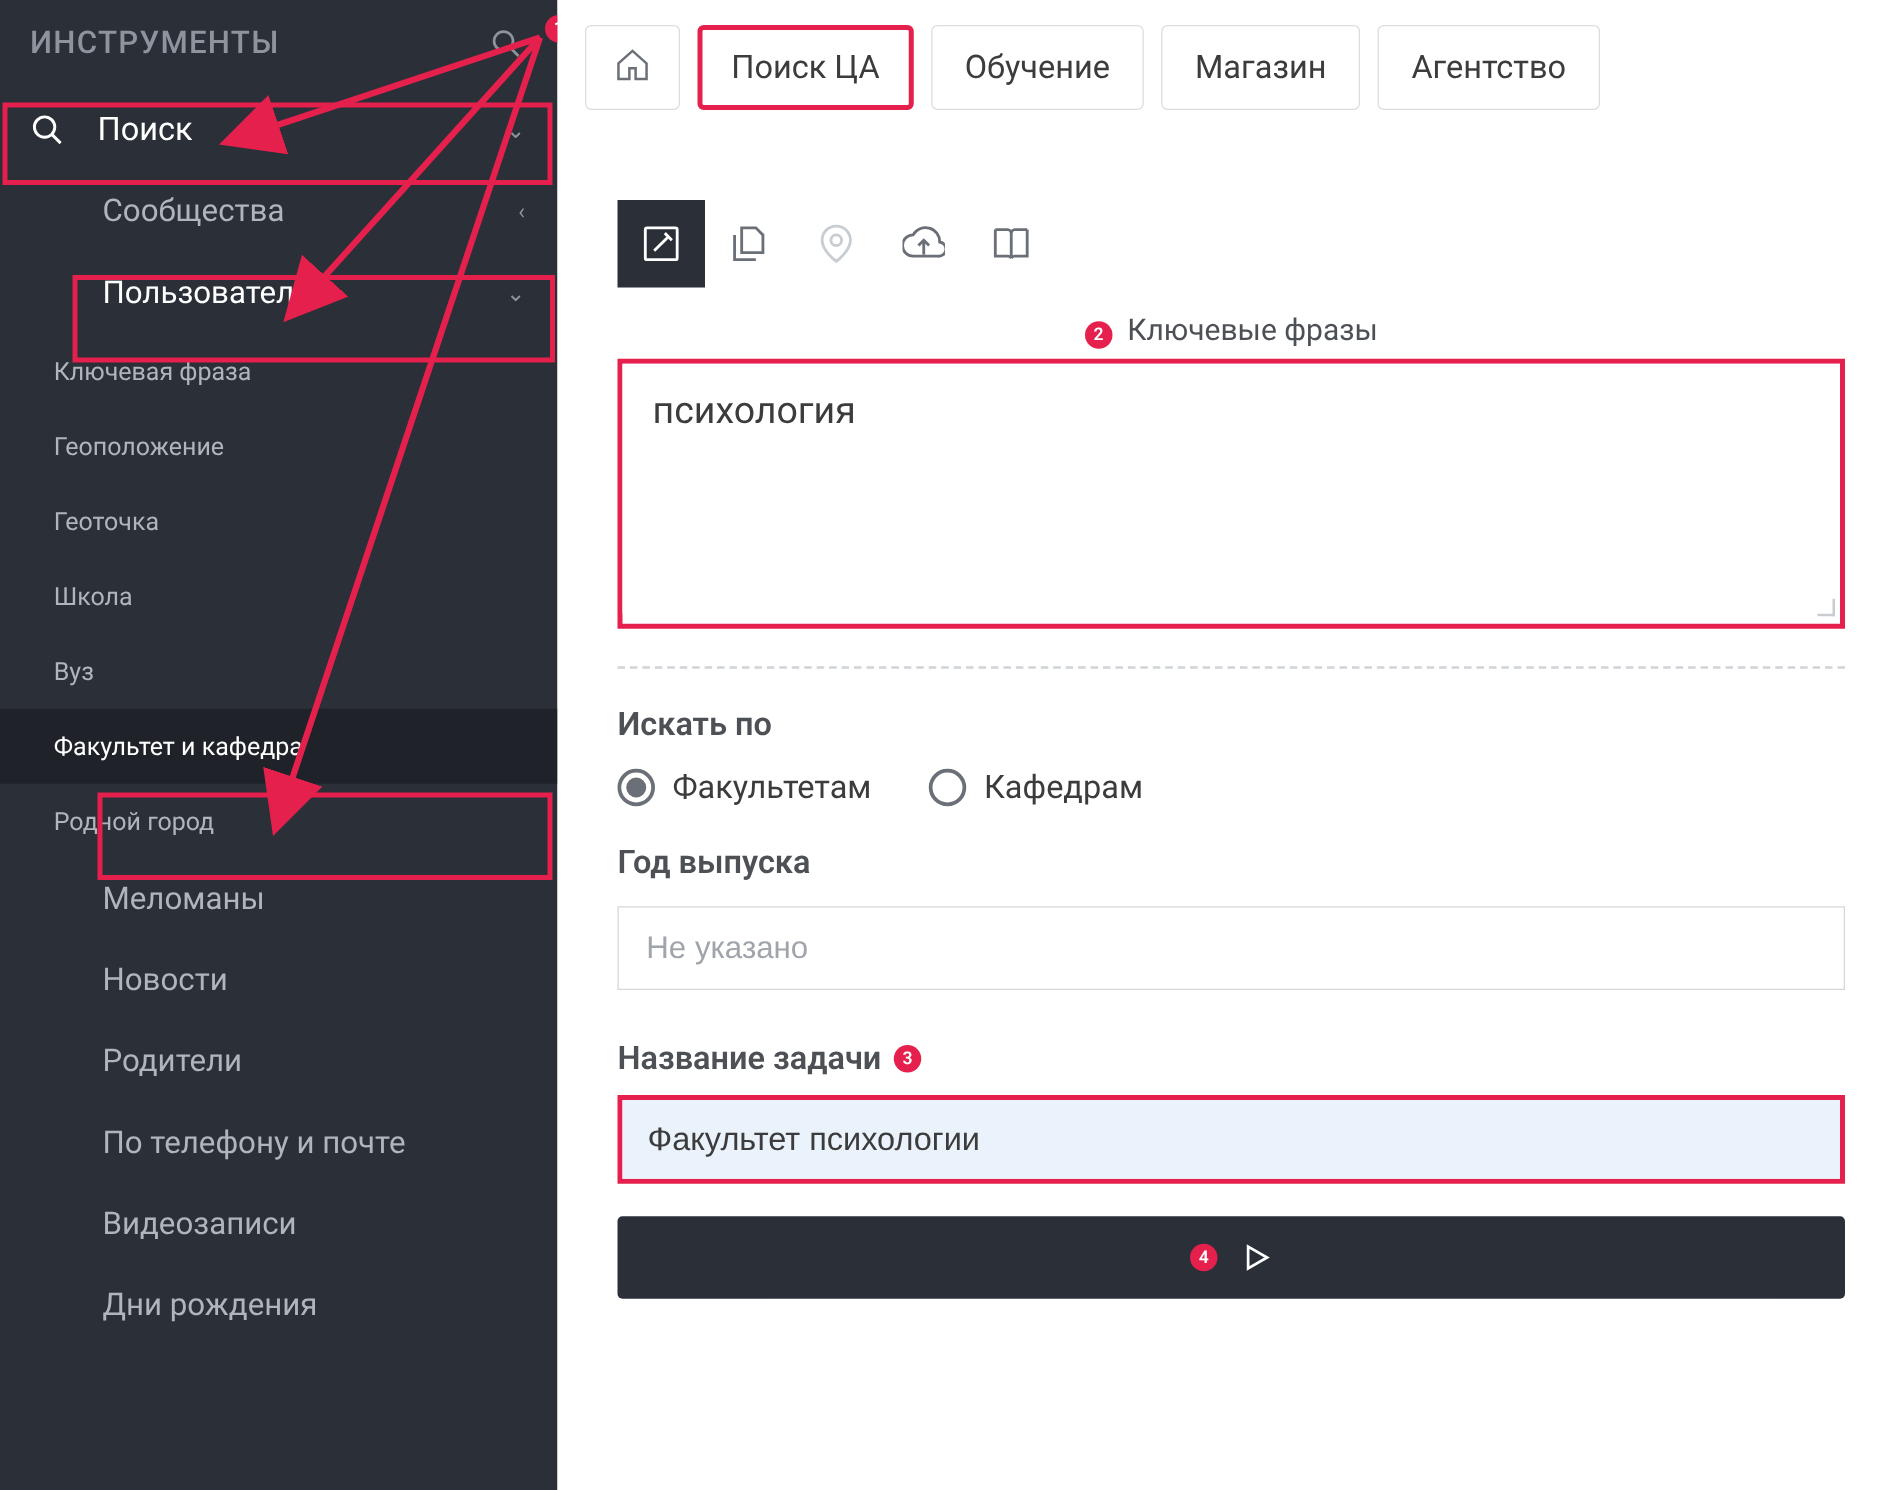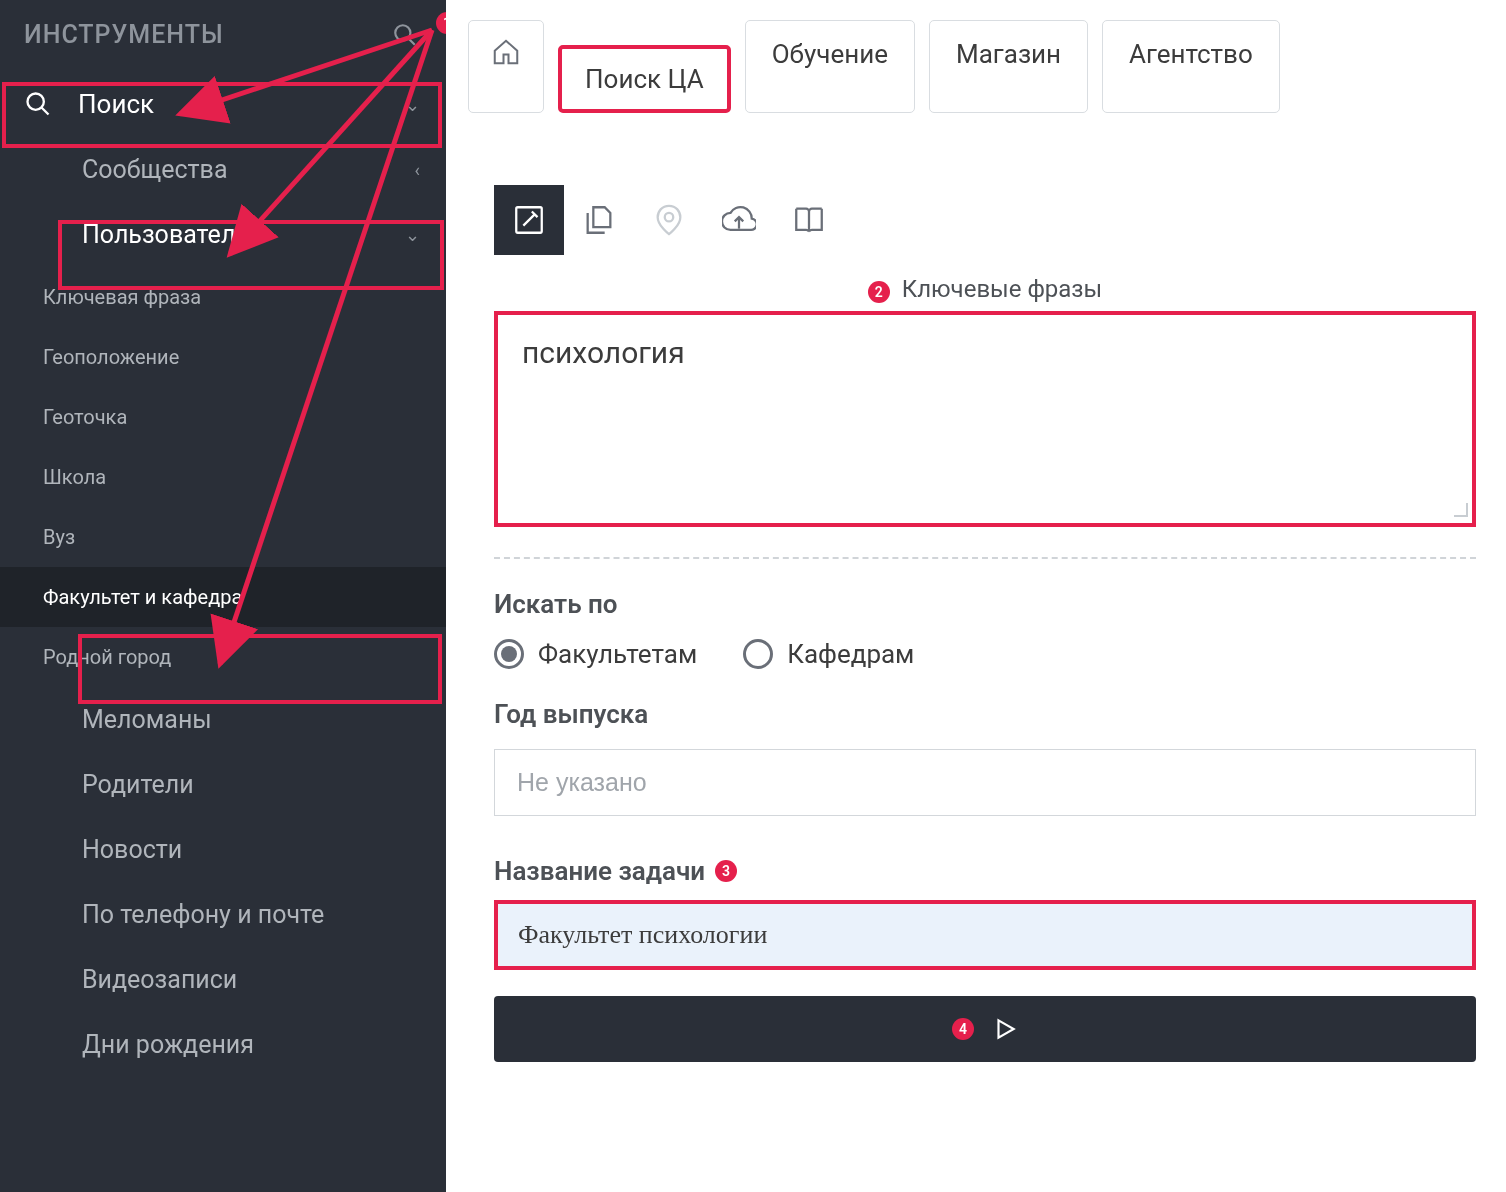--- a/index.html
+++ b/index.html
@@ -17,21 +17,21 @@
 .nav-item.active { background: #1f2329; color: #fff; }
 .nav-item .chev { position: absolute; right: 26px; color: #8e949c; font-size: 18px; }
 .nav-item .search-ico { margin-right: 26px; }
 
 .highlight-box { position: absolute; border: 4px solid #e5204c; pointer-events: none; }
 
 .main { position: absolute; left: 446px; top: 0; right: 0; height: 1192px; background: #fff; }
 .tabs { display: flex; gap: 14px; padding: 20px 22px 22px 22px; }
 .tab { border: 1px solid #d9dde1; border-radius: 5px; padding: 18px 26px; font-size: 26px; color: #3c3c3c; cursor: pointer; background: #fff; }
 .tab.home { padding: 16px 22px; }
-.tab.active { border: 4px solid #e5204c; padding: 15px 23px; margin-top: 25px; }
+.tab.active { border: 4px solid #e5204c; padding: 15px 23px; }
 
 .toolbar { display: flex; gap: 0; padding: 0 0 0 48px; margin-top: 50px; }
 .tool { width: 70px; height: 70px; display: flex; align-items: center; justify-content: center; cursor: pointer; color: #6a6f78; }
 .tool.active { background: #2a2f38; color: #fff; }
 
 .panel { margin: 0 30px 0 48px; background: #fff; }
 .kw-label-row { text-align: center; padding: 20px 0 8px; font-size: 24px; color: #4d5156; }
 .kw-box { border: 4px solid #e5204c; padding: 0; margin-bottom: 30px; }
 .kw-text { width: 100%; height: 200px; border: none; padding: 20px 24px; font-size: 30px; color: #3c3c3c; resize: none; font-family: inherit; outline: none; }
 .kw-resize { text-align: right; padding: 0 4px 4px 0; height: 0; position: relative; }
@@ -43,21 +43,21 @@
 .radio-row { display: flex; gap: 46px; margin-bottom: 30px; }
 .radio { display: flex; align-items: center; gap: 14px; font-size: 26px; color: #3c3c3c; cursor: pointer; }
 .radio-circle { width: 30px; height: 30px; border: 3px solid #6a6f78; border-radius: 50%; display: flex; align-items: center; justify-content: center; }
 .radio-circle.checked::after { content: ""; width: 16px; height: 16px; background: #6a6f78; border-radius: 50%; }
 
 .year-input { width: 100%; border: 1px solid #d3d7db; border-radius: 0; padding: 18px 22px; font-size: 25px; color: #3c3c3c; margin-bottom: 40px; }
 .year-input::placeholder { color: #a0a5ab; }
 
 .task-label-row { display: flex; align-items: center; gap: 10px; font-size: 26px; color: #4d5156; font-weight: 600; margin-bottom: 14px; }
 .task-input-wrap { border: 4px solid #e5204c; margin-bottom: 26px; }
-.task-input { width: 100%; border: none; background: #eaf2fb; padding: 16px 20px; font-size: 26px; color: #3c3c3c; font-family: Liberation Serif, serif; outline: none; }
+.task-input { width: 100%; border: none; background: #eaf2fb; padding: 16px 20px; font-size: 26px; color: #3c3c3c; font-family: Liberation Sans, sans-serif; outline: none; }
 
 .run-btn { width: 100%; background: #2a2f38; height: 66px; display: flex; align-items: center; justify-content: center; border-radius: 4px; cursor: pointer; position: relative; }
 
 .badge { display: inline-flex; width: 22px; height: 22px; border-radius: 50%; background: #e5204c; color: #fff; font-size: 14px; align-items: center; justify-content: center; font-weight: 600; }
 .badge.b1 { position: absolute; left: 436px; top: 12px; }
 
 .arrow-svg { position: absolute; top: 24px; left: 20px; width: 430px; height: 680px; pointer-events: none; }
 
 svg { display: block; }
 </style>
@@ -115,24 +115,24 @@
       <span>Факультет и кафедра</span>
     </div>
   <div class="nav-item sub2">
       <span>Родной город</span>
     </div>
 
   <div class="nav-item sub1">
       <span>Меломаны</span>
     </div>
   <div class="nav-item sub1">
+      <span>Новости</span>
+    </div>
+  <div class="nav-item sub1">
       <span>Родители</span>
-    </div>
-  <div class="nav-item sub1">
-      <span>Новости</span>
     </div>
   <div class="nav-item sub1">
       <span>По телефону и почте</span>
     </div>
   <div class="nav-item sub1">
       <span>Видеозаписи</span>
     </div>
   <div class="nav-item sub1">
       <span>Дни рождения</span>
     </div>

